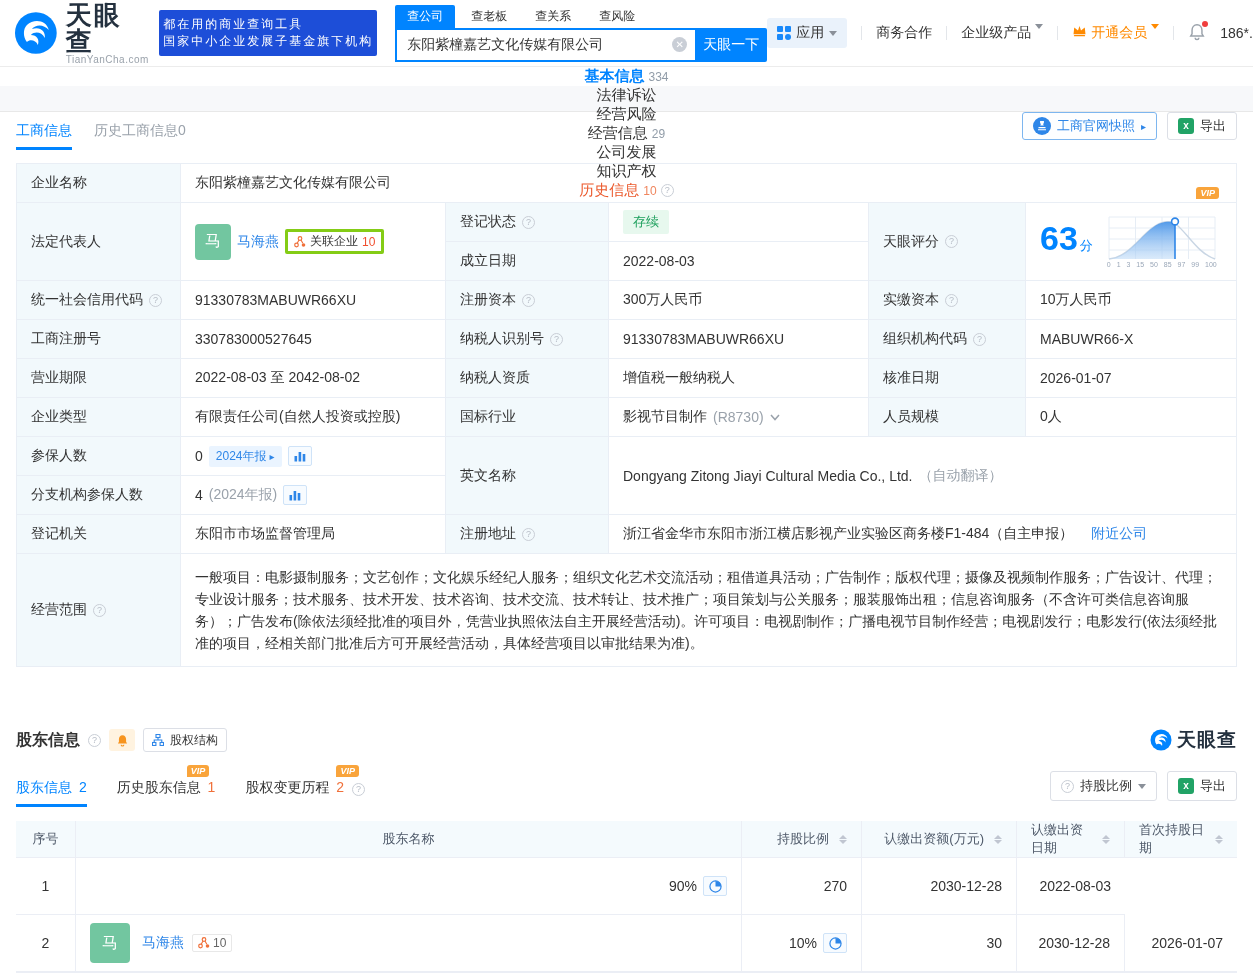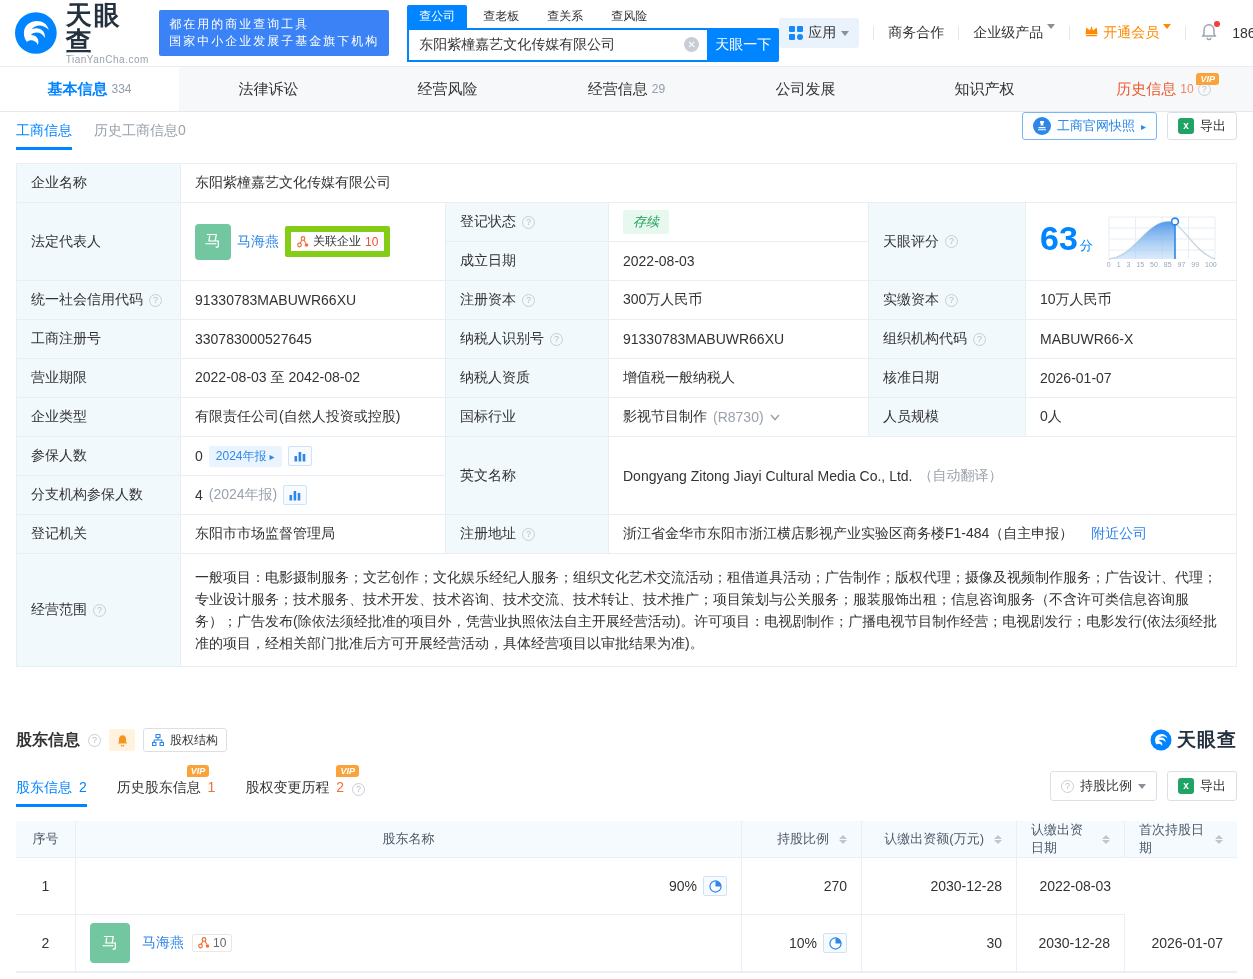--- a/index.html
+++ b/index.html
@@ -4,21 +4,21 @@
 <style>
   * { box-sizing: border-box; }
   body { margin:0; width:1253px; background:#fff; color:#333;
          font-family:"Liberation Sans","DejaVu Sans",sans-serif; font-size:14px; }
   .blue { color:#2e86e8; }
   
   .header { display:flex; align-items:center; height:66px; padding:0 14px; }
   .logo { display:flex; align-items:center; gap:8px; }
   .logo-cn { font-size:26px; font-weight:bold; color:#24313f; letter-spacing:2px; line-height:26px;}
   .logo-en { font-size:10px; color:#9aa2ab; letter-spacing:.5px; }
-  .banner { background:#3b82f6; color:#fff; font-size:12px; padding:6px 10px; margin-left:10px;
+  .banner { background:#1d4ed8; color:#fff; font-size:12px; padding:6px 4px; margin-left:10px;
             border-radius:2px; line-height:17px; letter-spacing:2px; white-space:nowrap; }
   .search-area { margin-left:18px; }
   .search-tabs { display:flex; gap:4px; font-size:12px; margin-bottom:0;align-items:flex-end; }
   .search-tab { padding:3px 12px; cursor:pointer; color:#333; border-radius:2px 2px 0 0; }
   .search-tab.active { background:#0084ff; color:#fff; }
   .search-row { display:flex; }
   .input-wrap { display:flex; align-items:center; width:300px; height:34px;
                 border:2px solid #0084ff; border-right:none; background:#fff; padding:0 8px; }
   .input-wrap input { border:none; outline:none; flex:1; font-size:14px; color:#333;
                       font-family:"Liberation Sans","DejaVu Sans",sans-serif; }
@@ -30,21 +30,21 @@
   .nav-chip { display:flex; align-items:center; gap:5px; background:#eaf2fb; padding:6px 10px;
               border-radius:3px; cursor:pointer; font-size:14px; }
   .nav-item { display:flex; align-items:flex-start; gap:4px; cursor:pointer; font-size:14px; }
   .caret { width:0; height:0; border-left:4px solid transparent; border-right:4px solid transparent;
            border-top:5px solid #8a9099; display:inline-block; } .caret.orange-c { border-top-color:#ff8a00; }
   .vip-link { color:#ff8a00; }
   .divider { width:1px; height:14px; background:#e3e6ea; }
   .bell-wrap { position:relative; cursor:pointer; }
   .bell-dot { position:absolute; top:-2px; right:-2px; width:6px; height:6px; border-radius:50%; background:#f03e3e; }
   
-  .tabbar { display:flex; background:#f7f8fa; border-top:1px solid #ececec; border-bottom:1px solid #e8e8e8; height:46px; }
+  .tabbar { display:flex; background:#f7f8fa; border-top:1px solid #ececec; border-bottom:1px solid #e8e8e8; height:46px;flex-direction:column; }
   .tab { flex:1; display:flex; align-items:center; justify-content:center; font-size:15px;
          cursor:pointer; position:relative; color:#333; }
   .tab.active { background:#fff; color:#0084ff; font-weight:bold; }
   .tab .cnt { font-size:12px; color:#919ca8; margin-left:4px; font-weight:normal; }
   .tab.hist { color:#eb5a2d; } .tab.hist .cnt { color:#f0865e; }
   .vip-badge { position:absolute; background:#f9a43b; color:#fff; font-size:9px; font-style:italic;
                font-weight:bold; padding:0 4px; border-radius:3px 3px 3px 0; line-height:12px; }
   .tab .vip-badge { top:6px; right:34px; }
   .help { width:13px; height:13px; border:1px solid #c9ced6; border-radius:50%; color:#b6bcc6;
           font-size:9px; line-height:11px; text-align:center; display:inline-block; flex:none; }
@@ -66,24 +66,24 @@
          font-weight:bold; line-height:16px; text-align:center; }
   .arrow-r { font-size:10px; }
   
   .info-grid { display:grid; margin:13px 16px 0;
                grid-template-columns:164px 265px 163px 260px 157px 1fr;
                grid-template-rows:39px 39px 39px 39px 39px 39px 39px 39px 39px 39px auto;
                border-top:1px solid #e9eef5; border-left:1px solid #e9eef5; }
   .cell { border-right:1px solid #e9eef5; border-bottom:1px solid #e9eef5; padding:0 14px;
           display:flex; align-items:center; gap:6px; font-size:14px; overflow:hidden; }
   .cell.lb { background:#f2f9fc; }
-  .tag-green { background:#e7f8ee; color:#1fa05e; padding:3px 10px; border-radius:2px; font-size:13px;font-style:italic; }
+  .tag-green { background:#e7f8ee; color:#1fa05e; padding:3px 10px; border-radius:2px; font-size:13px; }
   .avatar { width:36px; height:36px; border-radius:4px; background:#72c6a0; color:#fff; font-size:16px;
             display:flex; align-items:center; justify-content:center; flex:none; }
-  .rel-badge { display:inline-flex; align-items:center; gap:4px; border:6px solid #84cc16;
+  .rel-badge { display:inline-flex; align-items:center; gap:4px; border:3px solid #84cc16;
                border-radius:2px; padding:1px 6px; font-size:12px; cursor:pointer; }
   .rel-badge .num { color:#f04f2f; }
   .score-num { font-size:34px; font-weight:bold; color:#0084ff; line-height:34px; }
   .score-num .fen { font-size:13px; font-weight:normal; margin-left:2px; }
   .curve-box { display:flex; flex-direction:column; }
   .axis { display:flex; justify-content:space-between; width:110px; font-size:7px; color:#9aa7b8; }
   .rep-badge { background:#eaf4ff; color:#2e86e8; font-size:12px; padding:2px 7px; border-radius:2px;
                cursor:pointer; display:inline-flex; gap:3px; align-items:center;}
   .ic-btn { width:24px; height:20px; border:1px solid #cfe3f8; border-radius:2px; background:#f7fbff;
             display:inline-flex; align-items:center; justify-content:center; cursor:pointer; flex:none; }

